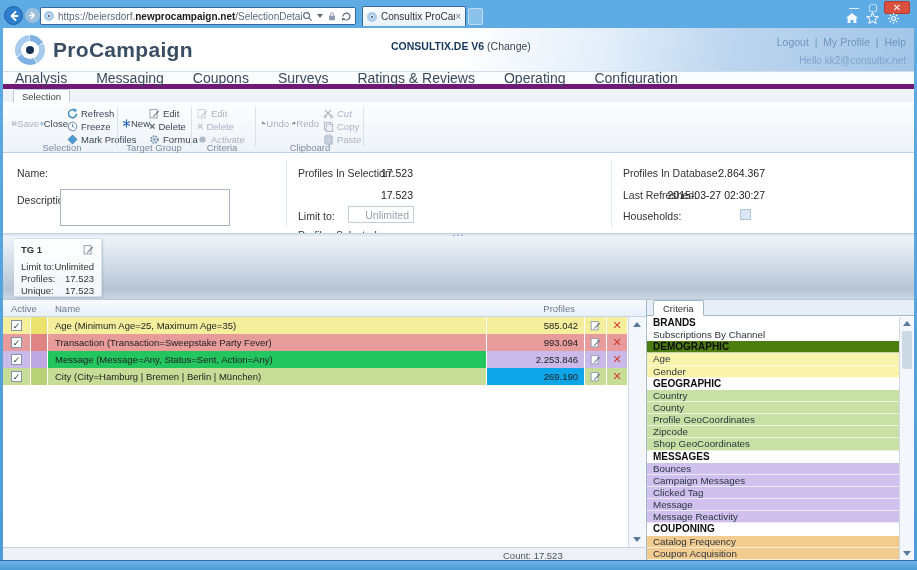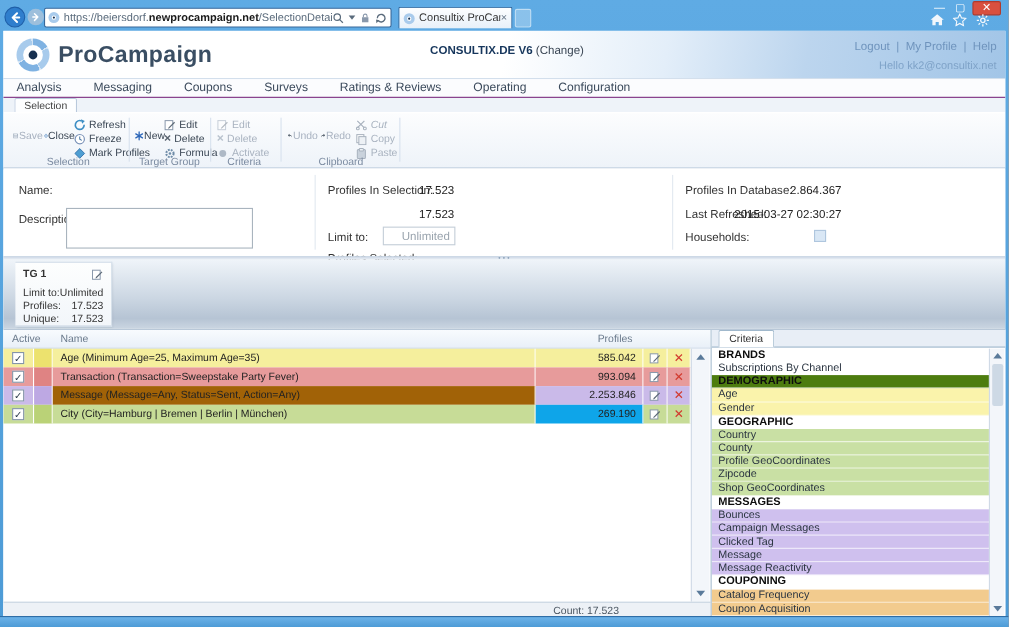--- a/index.html
+++ b/index.html
@@ -23,21 +23,21 @@
   .logo { position:absolute; left:12px; top:7px; width:30px; height:30px; border-radius:50%;
     background:conic-gradient(#7fb2e2 0 60deg,#d3e4f5 60deg 66deg,#a8cbec 66deg 150deg,#d3e4f5 150deg 156deg,#7fb2e2 156deg 240deg,#d3e4f5 240deg 246deg,#a8cbec 246deg 354deg,#d3e4f5 354deg 360deg); }
   .logo::before { content:""; position:absolute; inset:6px; background:#fff; border-radius:50%; }
   .logo::after { content:""; position:absolute; inset:11px; background:#17304f; border-radius:50%; }
   .brand { position:absolute; left:50px; top:10px; font-size:21px; font-weight:600; color:#3a4e63; letter-spacing:.3px; }
   .account { position:absolute; left:388px; top:12px; font-size:10.5px; color:#16365c; font-weight:bold; }
   .account span.chg { font-weight:normal; color:#3a4654; }
   .hdr-links { position:absolute; right:8px; top:8px; font-size:10.5px; color:#6f94bd; }
   .hdr-links span.lnk { cursor:pointer; }
   .hdr-greet { position:absolute; right:8px; top:27px; font-size:10px; color:#7fa3c8; }
-  .menubar { position:absolute; left:0; top:44px; width:911px; height:17px; background:#fbfcfe; border-bottom:1px solid #701a75; display:flex; align-items:center; gap:29px; padding-left:12px; font-size:11px; color:#3b4a5c; }
+  .menubar { position:absolute; left:0; top:44px; width:911px; height:17px; background:#fbfcfe; border-bottom:5px solid #701a75; display:flex; align-items:center; gap:29px; padding-left:12px; font-size:14px; color:#3b4a5c; }
   .menubar div { cursor:pointer; }
   .tabstrip { position:absolute; left:0; top:61px; width:911px; height:13px; background:#eef3f9; }
   .sel-tab { position:absolute; left:10px; top:0; height:13px; padding:0 8px; background:#fdfeff; border:1px solid #b9c9dc; border-bottom:none; border-radius:2px 2px 0 0; font-size:9.5px; color:#444; display:flex; align-items:center; }
   .ribbon { position:absolute; left:0; top:74px; width:911px; height:51px; background:linear-gradient(#fcfdfe,#eef3f9); border-bottom:1px solid #c2d1e2; border-top:1px solid #fff; }
   .rsep { position:absolute; top:4px; height:40px; width:1px; background:#d8e2ee; }
   .glabel { position:absolute; top:39px; font-size:9.5px; color:#7a8aa0; text-align:center; }
   .bigbtn { position:absolute; top:2px; width:28px; height:36px; display:flex; flex-direction:row; align-items:center; justify-content:flex-start; font-size:9.5px; color:#3a4654; cursor:pointer; }
   .bigbtn svg { margin-top:1px; }
   .bigbtn .blabel { margin-top:1px; }
   .bigbtn.disabled { color:#a8b2c0; }
@@ -397,21 +397,21 @@
             </svg>
           </div>
         <div class="tcell c-del" style="background-color: rgb(231, 155, 155);">✕</div>
       </div>
 
       <div class="trow" style="top:51px;">
         <div class="tcell c-check" style="background-color: rgb(202, 186, 233);">
             <div class="cbx" style="position:static;">✓</div>
           </div>
         <div class="tcell c-stripe" style="background-color: rgb(189, 168, 227);"></div>
-        <div class="tcell c-name" style="background-color: #a16207;">Message (Message=Any, Status=Sent, Action=Any)</div>
+        <div class="tcell c-name" style="background-color: #22c55e;">Message (Message=Any, Status=Sent, Action=Any)</div>
         <div class="tcell c-prof" style="background-color: rgb(202, 186, 233);">2.253.846</div>
         <div class="tcell c-edit" style="background-color: rgb(202, 186, 233);">
             <svg width="11" height="11" viewBox="0 0 12 12">
               <rect x="1.2" y="1.8" width="7.6" height="9" fill="#fff" stroke="#8a99ac"></rect>
               <path d="M4.6 8.6 10.2 3 11 3.8 5.4 9.4l-1.3.5z" fill="#5a6775"></path>
             </svg>
           </div>
         <div class="tcell c-del" style="background-color: rgb(202, 186, 233);">✕</div>
       </div>
 

